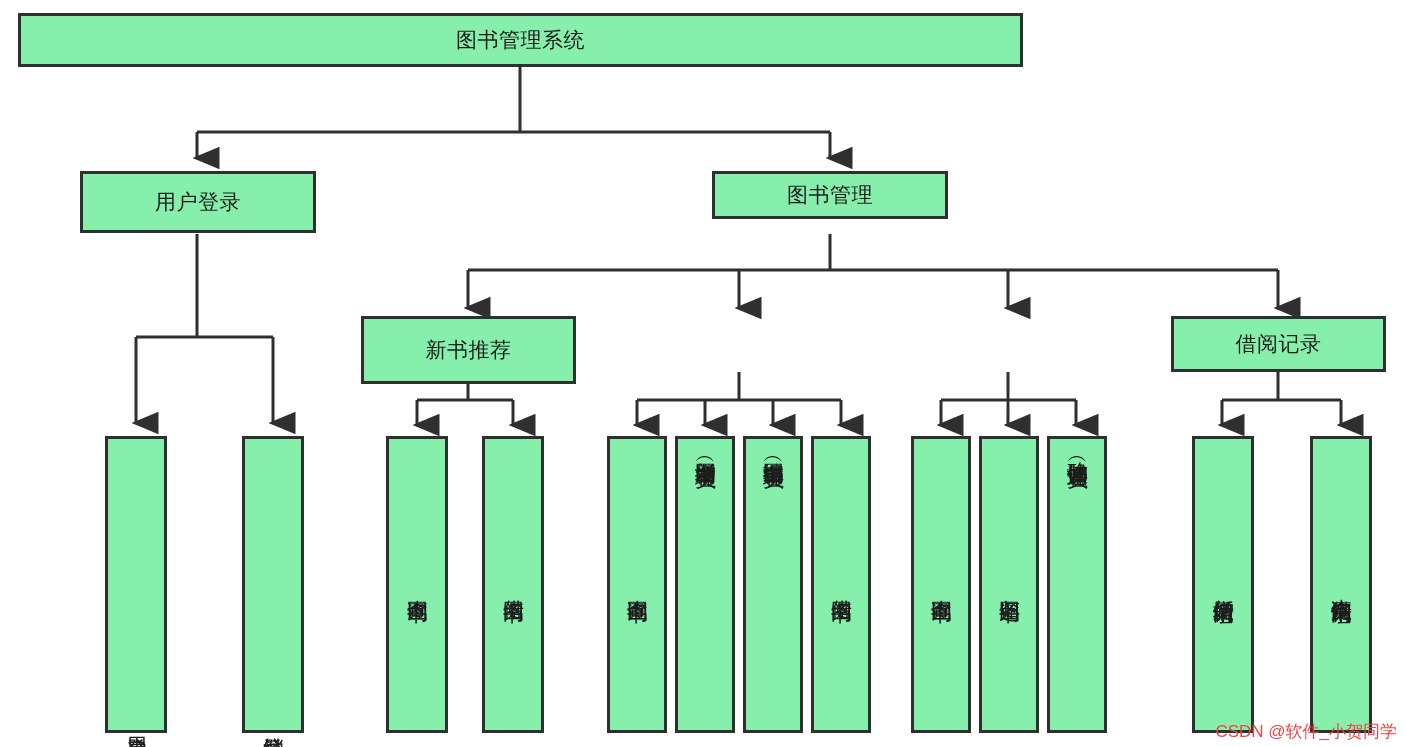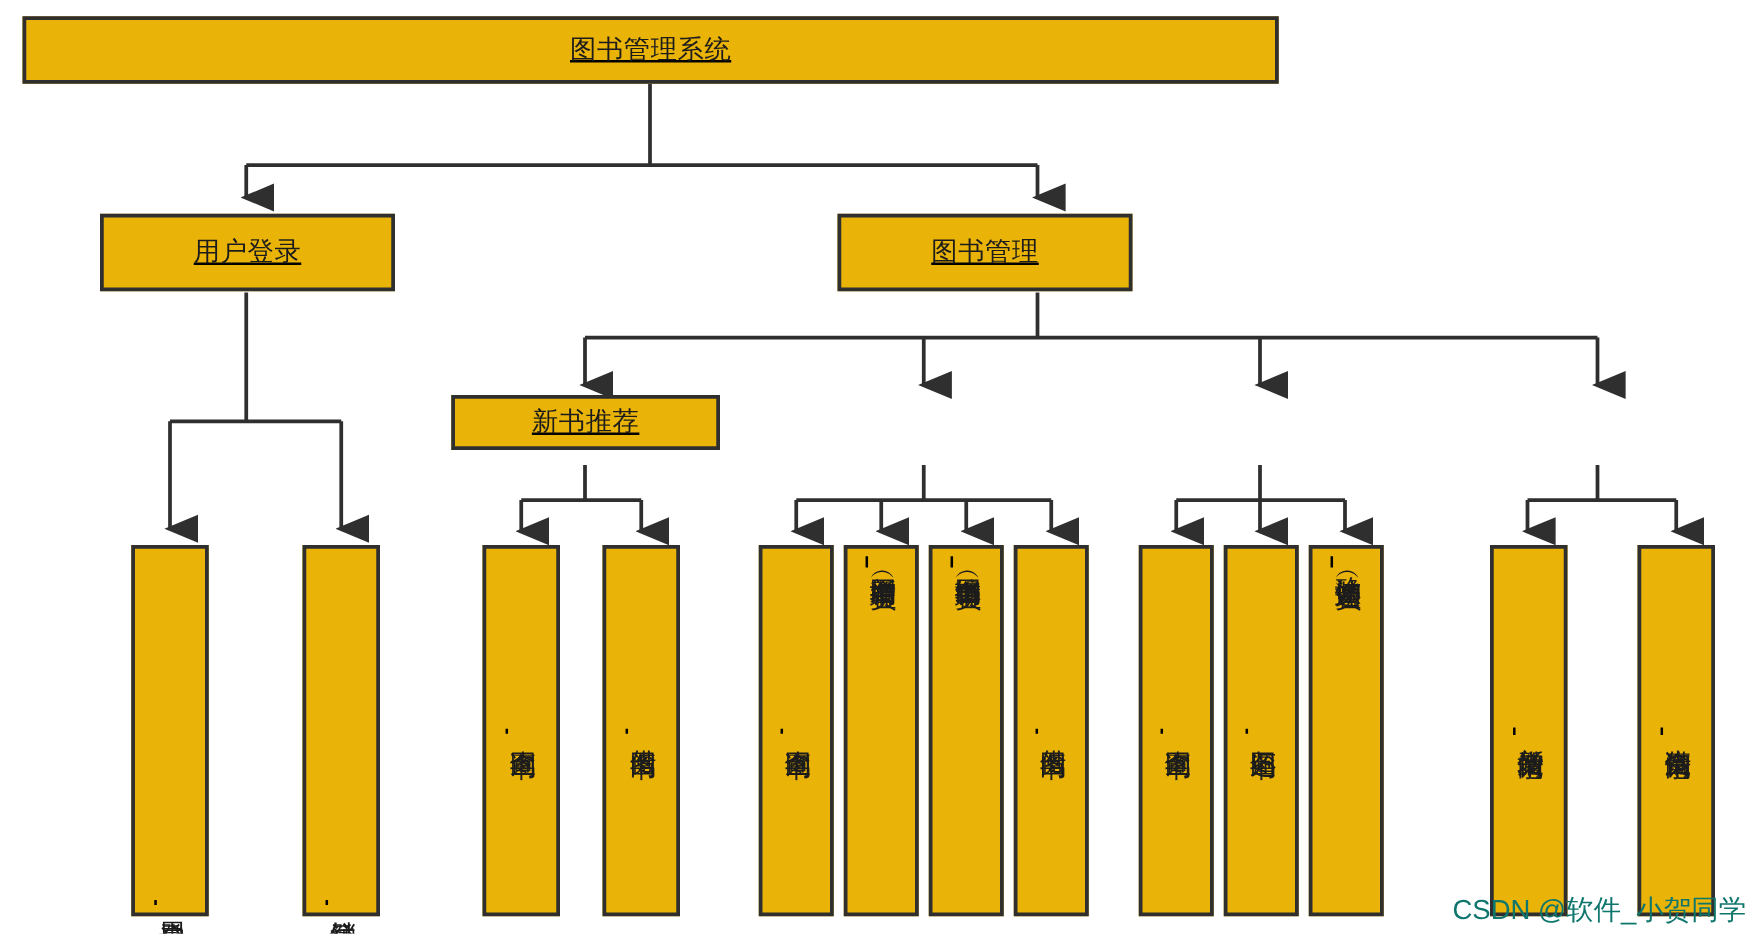--- a/index.html
+++ b/index.html
@@ -21,26 +21,25 @@
     position: absolute;
     left: 0;
     top: 0;
     width: 1405px;
     height: 747px;
     pointer-events: none;
   }
   .node {
     position: absolute;
     box-sizing: border-box;
-    background: #eab308;
+    background: #86efac;
     border: 3px solid #2f2f2f;
     display: flex;
     align-items: center;
     justify-content: center;
-    text-decoration: underline;
   }
   .node.root {
     border-width: 3px;
   }
   .node-label {
     color: #1c1c1c;
     font-size: 21px;
     line-height: 1.15;
     letter-spacing: 0.5px;
     white-space: nowrap;
@@ -65,22 +64,22 @@
   .node.vertical.align-bottom {
     align-items: flex-end;
   }
   .node.vertical.align-top {
     align-items: flex-start;
   }
   .watermark {
     position: absolute;
     right: 8px;
     bottom: 4px;
-    font-size: 22px;
-    color: #0f766e;
+    font-size: 17px;
+    color: #ef4444;
     white-space: nowrap;
     user-select: none;
   }
 </style>
 </head>
 <body>
 
 <div id="canvas">
 
   <svg class="connectors" viewBox="0 0 1405 747" xmlns="http://www.w3.org/2000/svg">
@@ -134,30 +133,33 @@
   </svg>
 
   <div class="node root" style="left:18px; top:13px; width:1005px; height:54px;">
     <span class="node-label">图书管理系统</span>
   </div>
 
   <div class="node" style="left:80px; top:171px; width:236px; height:62px;">
     <span class="node-label">用户登录</span>
   </div>
 
-  <div class="node" style="left:670px; top:171px; width:236px; height:62px;">
+  <div class="node" style="left:712px; top:171px; width:236px; height:48px;">
     <span class="node-label">图书管理</span>
   </div>
 
-  <div class="node" style="left:361px; top:316px; width:215px; height:44px;">
+  <div class="node" style="left:361px; top:316px; width:215px; height:68px;">
     <span class="node-label">新书推荐</span>
   </div>
 
 
 
+  <div class="node" style="left:1171px; top:316px; width:215px; height:56px;">
+    <span class="node-label">借阅记录</span>
+  </div>
 
   <div class="node vertical align-bottom" style="left:105px; top:436px; width:62px; height:297px;">
     <span class="node-label">用户登录</span>
   </div>
 
   <div class="node vertical align-bottom" style="left:242px; top:436px; width:62px; height:297px;">
     <span class="node-label">注销登录</span>
   </div>
 
   <div class="node vertical" style="left:386px; top:436px; width:62px; height:297px;">

